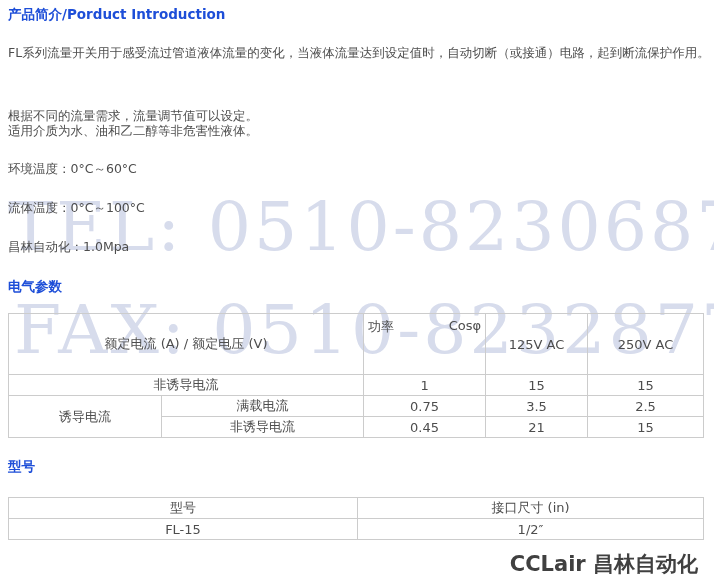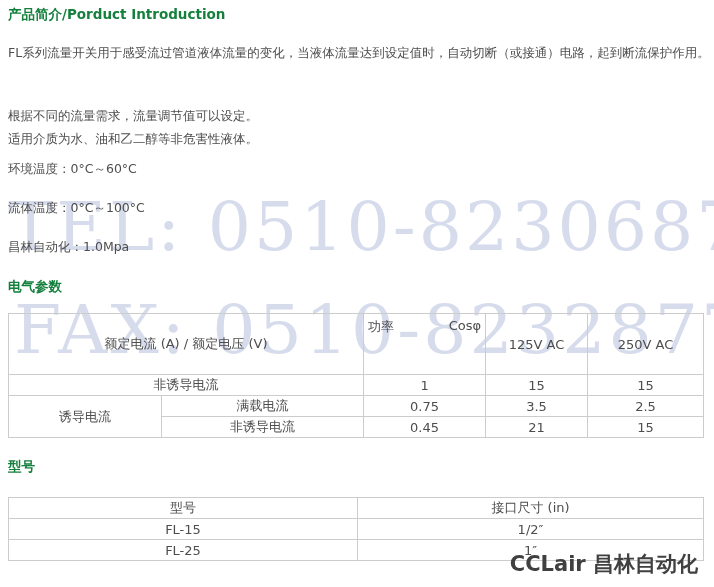--- a/index.html
+++ b/index.html
@@ -5,21 +5,21 @@
   html,body{margin:0;padding:0;}
   body{
     width:714px;height:587px;position:relative;overflow:hidden;
     background:#ffffff;
     font-family:"DejaVu Sans","Liberation Sans",sans-serif;
     color:#4d4d4d;
   }
   .content{position:relative;z-index:1;}
   .abs{position:absolute;left:8px;}
   .heading{
-    font-weight:bold;color:#15803d;font-size:13.5px;white-space:nowrap;
+    font-weight:bold;color:#1d4ed8;font-size:13.5px;white-space:nowrap;
   }
   .para{font-size:12.5px;white-space:nowrap;}
   
   .wm{
     position:absolute;z-index:0;
     font-family:"DejaVu Serif","Liberation Serif",serif;
     font-size:68px;line-height:70px;letter-spacing:3px;
     color:#d7dcec;white-space:nowrap;font-weight:normal;
   }
   .wm-tel{left:8px;top:192px;}
@@ -54,21 +54,21 @@
 
 <div class="wm wm-tel">TEL: 0510-82306871</div>
 <div class="wm wm-fax">FAX: 0510-82328771</div>
 
 <div class="content">
 
   <div class="abs heading" style="top:6px;">产品简介/Porduct Introduction</div>
 
   <div class="abs para" style="top:45px;">FL系列流量开关用于感受流过管道液体流量的变化，当液体流量达到设定值时，自动切断（或接通）电路，起到断流保护作用。</div>
   <div class="abs para" style="top:84px;margin-top:24px;">根据不同的流量需求，流量调节值可以设定。</div>
-  <div class="abs para" style="top:131px;">适用介质为水、油和乙二醇等非危害性液体。</div>
+  <div class="abs para" style="top:123px;">适用介质为水、油和乙二醇等非危害性液体。</div>
   <div class="abs para" style="top:161px;">环境温度：0°C～60°C</div>
   <div class="abs para" style="top:200px;">流体温度：0°C～100°C</div>
   <div class="abs para" style="top:239px;">昌林自动化：1.0Mpa</div>
 
   <div class="abs heading" style="top:278px;">电气参数</div>
 
   <table class="tbl1">
     <colgroup>
       <col style="width:153px">
         <col style="width:202px">
@@ -119,22 +119,18 @@
     </colgroup>
     <tbody>
         <tr>
       <td>型号</td>
       <td>接口尺寸 (in)</td>
     </tr>
     <tr>
       <td>FL-15</td>
       <td>1/2″</td>
     </tr>
-    <tr>
-      <td>FL-25</td>
-      <td>1″</td>
-    </tr>
   </tbody>
     </table>
 
   <div class="brand">CCLair 昌林自动化</div>
 
 </div>
 
 </body></html>

